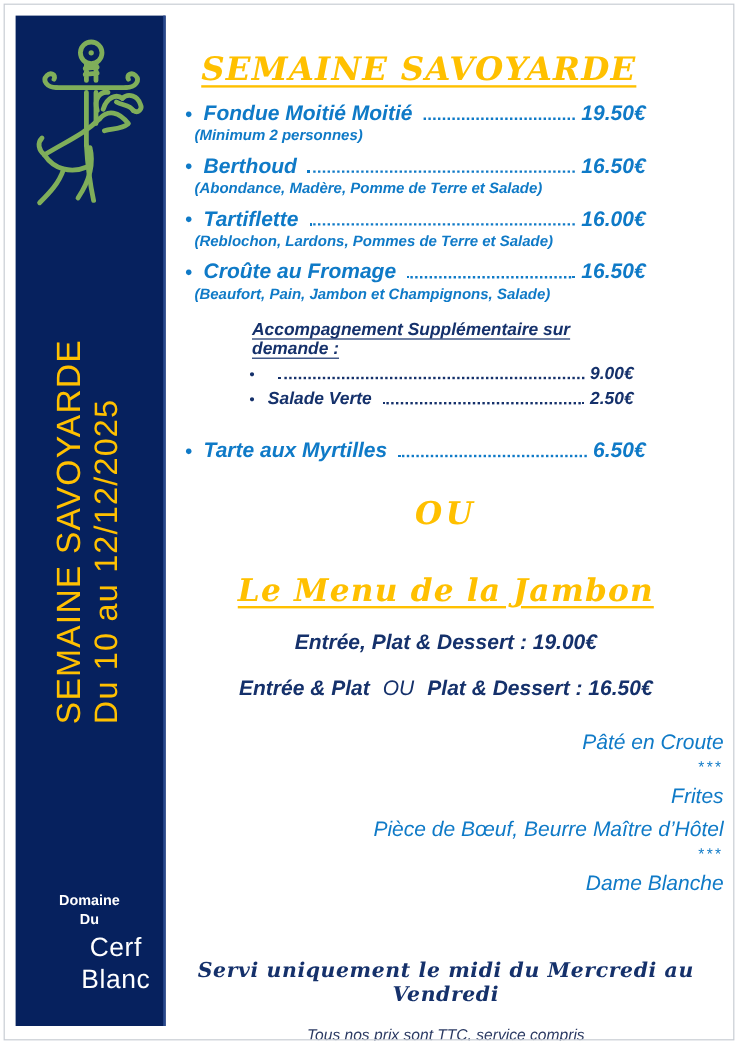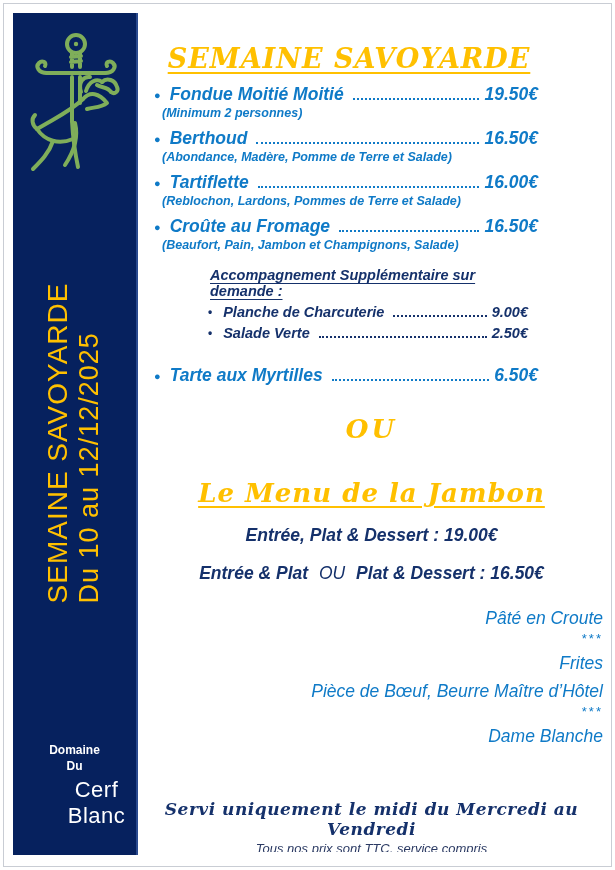--- a/index.html
+++ b/index.html
@@ -82,21 +82,21 @@
 
   .courses { margin-top:24px; text-align:right; color:#0f7ac7; font-style:italic; font-weight:normal; }
   .course { font-size:17.5px; margin-top:7px; }
   .stars { font-size:13px; letter-spacing:2px; margin-top:2px; font-style:normal; }
 
   .service-note {
     margin-top:52px; text-align:center;
     font-family:"DejaVu Serif", serif; font-style:italic; font-weight:bold;
     font-size:17px; color:#15316b; letter-spacing:0.5px;
   }
-  .footer-note-wrap { height:13px; overflow:hidden; text-align:center; }
+  .footer-note-wrap { margin-top:15px; height:13px; overflow:hidden; text-align:center; }
   .footer-note { font-style:italic; font-size:13px; color:#2b3a63; }
 </style>
 </head>
 <body>
 
 <div class="page">
   <div class="page-border"></div>
 
   <div class="sidebar">
     <svg class="logo" viewBox="0 0 102 152" fill="none" stroke="#7fae5a" stroke-width="4" stroke-linecap="round" stroke-linejoin="round">
@@ -172,21 +172,20 @@
         <span class="leader"></span>
         <span class="price">16.50€</span>
       </div>
       <div class="note">(Beaufort, Pain, Jambon et Champignons, Salade)</div>
     </div>
 
     <div class="supplements">
       <div class="supp-heading">Accompagnement Supplémentaire sur demande :</div>
       <div class="supp-item">
         <span class="supp-bullet">•</span>
-        <span>Planche de Charcuterie</span>
         <span class="leader supp-leader"></span>
         <span class="price">9.00€</span>
       </div>
       <div class="supp-item">
         <span class="supp-bullet">•</span>
         <span>Salade Verte</span>
         <span class="leader supp-leader"></span>
         <span class="price">2.50€</span>
       </div>
     </div>

